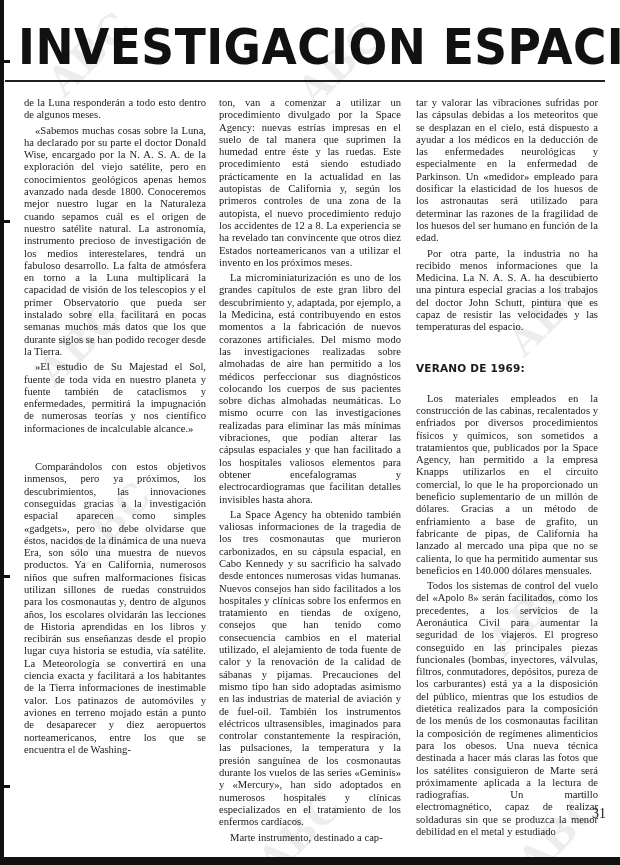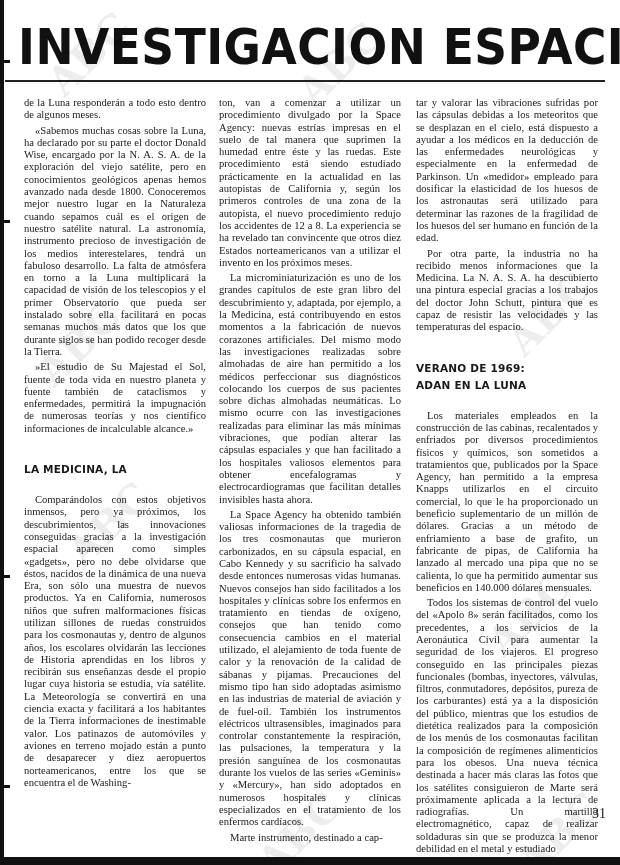--- a/index.html
+++ b/index.html
@@ -59,36 +59,34 @@
 <div class="header">
   <h1>INVESTIGACION ESPACIAL</h1>
 </div>
 <div class="header-rule"></div>
 
 <div class="col col1">
     <p class="cont">de la Luna responderán a todo esto dentro de algunos meses.</p>
     <p>«Sabemos muchas cosas sobre la Luna, ha declarado por su parte el doctor Donald Wise, encargado por la N. A. S. A. de la exploración del viejo satélite, pero en conocimientos geológicos apenas hemos avanzado nada desde 1800. Conoceremos mejor nuestro lugar en la Naturaleza cuando sepamos cuál es el origen de nuestro satélite natural. La astronomía, instrumento precioso de investigación de los medios interestelares, tendrá un fabuloso desarrollo. La falta de atmósfera en torno a la Luna multiplicará la capacidad de visión de los telescopios y el primer Observatorio que pueda ser instalado sobre ella facilitará en pocas semanas muchos más datos que los que durante siglos se han podido recoger desde la Tierra.</p>
     <p>»El estudio de Su Majestad el Sol, fuente de toda vida en nuestro planeta y fuente también de cataclismos y enfermedades, permitirá la impugnación de numerosas teorías y nos científico informaciones de incalculable alcance.»</p>
     <div class="subhead">
-      <div>LA MEDICINA, LA</div>
     </div>
     <p>Comparándolos con estos objetivos inmensos, pero ya próximos, los descubrimientos, las innovaciones conseguidas gracias a la investigación espacial aparecen como simples «gadgets», pero no debe olvidarse que éstos, nacidos de la dinámica de una nueva Era, son sólo una muestra de nuevos productos. Ya en California, numerosos niños que sufren malformaciones físicas utilizan sillones de ruedas construidos para los cosmonautas y, dentro de algunos años, los escolares olvidarán las lecciones de Historia aprendidas en los libros y recibirán sus enseñanzas desde el propio lugar cuya historia se estudia, vía satélite. La Meteorología se convertirá en una ciencia exacta y facilitará a los habitantes de la Tierra informaciones de inestimable valor. Los patinazos de automóviles y aviones en terreno mojado están a punto de desaparecer y diez aeropuertos norteamericanos, entre los que se encuentra el de Washing-</p>
   </div>
 <div class="col col2">
     <p class="cont">ton, van a comenzar a utilizar un procedimiento divulgado por la Space Agency: nuevas estrías impresas en el suelo de tal manera que suprimen la humedad entre éste y las ruedas. Este procedimiento está siendo estudiado prácticamente en la actualidad en las autopistas de California y, según los primeros controles de una zona de la autopista, el nuevo procedimiento redujo los accidentes de 12 a 8. La experiencia se ha revelado tan convincente que otros diez Estados norteamericanos van a utilizar el invento en los próximos meses.</p>
     <p>La microminiaturización es uno de los grandes capítulos de este gran libro del descubrimiento y, adaptada, por ejemplo, a la Medicina, está contribuyendo en estos momentos a la fabricación de nuevos corazones artificiales. Del mismo modo las investigaciones realizadas sobre almohadas de aire han permitido a los médicos perfeccionar sus diagnósticos colocando los cuerpos de sus pacientes sobre dichas almohadas neumáticas. Lo mismo ocurre con las investigaciones realizadas para eliminar las más mínimas vibraciones, que podían alterar las cápsulas espaciales y que han facilitado a los hospitales valiosos elementos para obtener encefalogramas y electrocardiogramas que facilitan detalles invisibles hasta ahora.</p>
     <p>La Space Agency ha obtenido también valiosas informaciones de la tragedia de los tres cosmonautas que murieron carbonizados, en su cápsula espacial, en Cabo Kennedy y su sacrificio ha salvado desde entonces numerosas vidas humanas. Nuevos consejos han sido facilitados a los hospitales y clínicas sobre los enfermos en tratamiento en tiendas de oxígeno, consejos que han tenido como consecuencia cambios en el material utilizado, el alejamiento de toda fuente de calor y la renovación de la calidad de sábanas y pijamas. Precauciones del mismo tipo han sido adoptadas asimismo en las industrias de material de aviación y de fuel-oil. También los instrumentos eléctricos ultrasensibles, imaginados para controlar constantemente la respiración, las pulsaciones, la temperatura y la presión sanguínea de los cosmonautas durante los vuelos de las series «Geminis» y «Mercury», han sido adoptados en numerosos hospitales y clínicas especializados en el tratamiento de los enfermos cardíacos.</p>
     <p>Marte instrumento, destinado a cap-</p>
   </div>
 <div class="col col3">
     <p class="cont">tar y valorar las vibraciones sufridas por las cápsulas debidas a los meteoritos que se desplazan en el cielo, está dispuesto a ayudar a los médicos en la deducción de las enfermedades neurológicas y especialmente en la enfermedad de Parkinson. Un «medidor» empleado para dosificar la elasticidad de los huesos de los astronautas será utilizado para determinar las razones de la fragilidad de los huesos del ser humano en función de la edad.</p>
     <p>Por otra parte, la industria no ha recibido menos informaciones que la Medicina. La N. A. S. A. ha descubierto una pintura especial gracias a los trabajos del doctor John Schutt, pintura que es capaz de resistir las velocidades y las temperaturas del espacio.</p>
     <div class="subhead">
       <div>VERANO DE 1969:</div>
-      <div>ADAN EN LA LUNA</div>
     </div>
     <p>Los materiales empleados en la construcción de las cabinas, recalentados y enfriados por diversos procedimientos físicos y químicos, son sometidos a tratamientos que, publicados por la Space Agency, han permitido a la empresa Knapps utilizarlos en el circuito comercial, lo que le ha proporcionado un beneficio suplementario de un millón de dólares. Gracias a un método de enfriamiento a base de grafito, un fabricante de pipas, de California ha lanzado al mercado una pipa que no se calienta, lo que ha permitido aumentar sus beneficios en 140.000 dólares mensuales.</p>
     <p>Todos los sistemas de control del vuelo del «Apolo 8» serán facilitados, como los precedentes, a los servicios de la Aeronáutica Civil para aumentar la seguridad de los viajeros. El progreso conseguido en las principales piezas funcionales (bombas, inyectores, válvulas, filtros, conmutadores, depósitos, pureza de los carburantes) está ya a la disposición del público, mientras que los estudios de dietética realizados para la composición de los menús de los cosmonautas facilitan la composición de regímenes alimenticios para los obesos. Una nueva técnica destinada a hacer más claras las fotos que los satélites consiguieron de Marte será próximamente aplicada a la lectura de radiografías. Un martillo electromagnético, capaz de realizar soldaduras sin que se produzca la menor debilidad en el metal y estudiado</p>
   </div>
 
 <div class="watermark" style="left:40px;top:30px">ABC</div>
 <div class="watermark" style="left:290px;top:40px">ABC</div>
 <div class="watermark" style="left:30px;top:320px">ABC</div>
 <div class="watermark" style="left:500px;top:290px">ABC</div>
 <div class="watermark" style="left:480px;top:590px">ABC</div>

